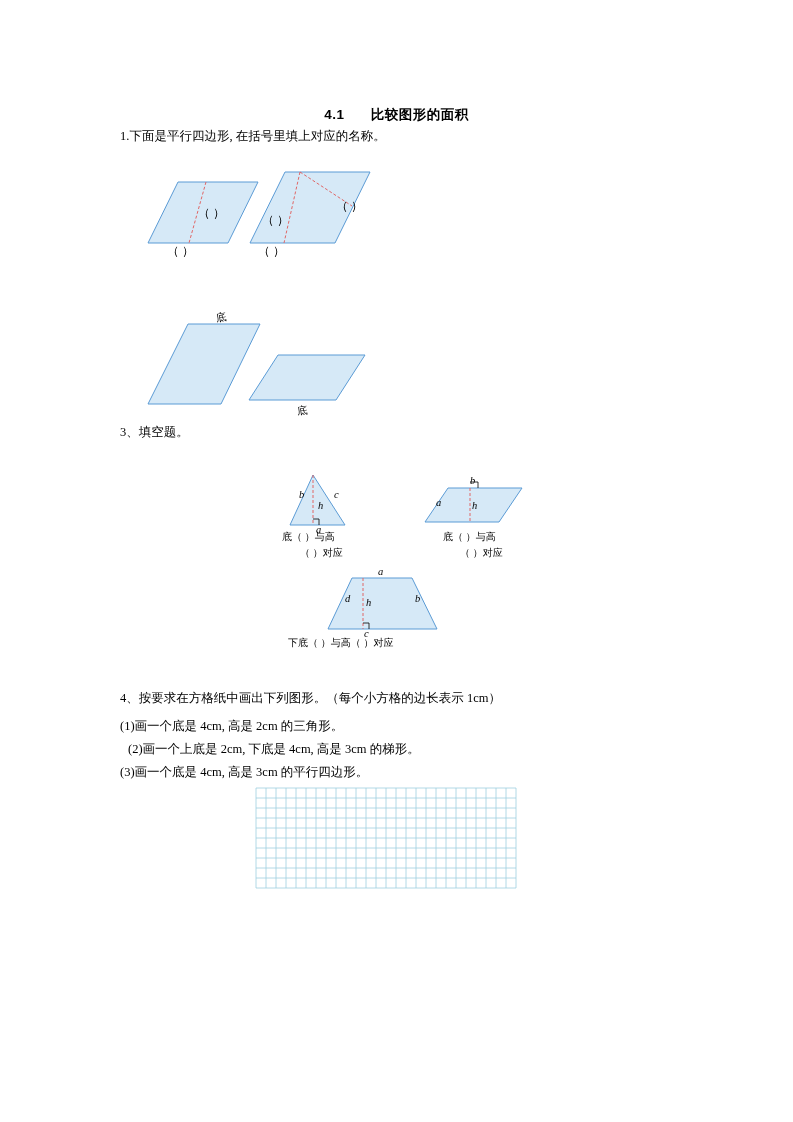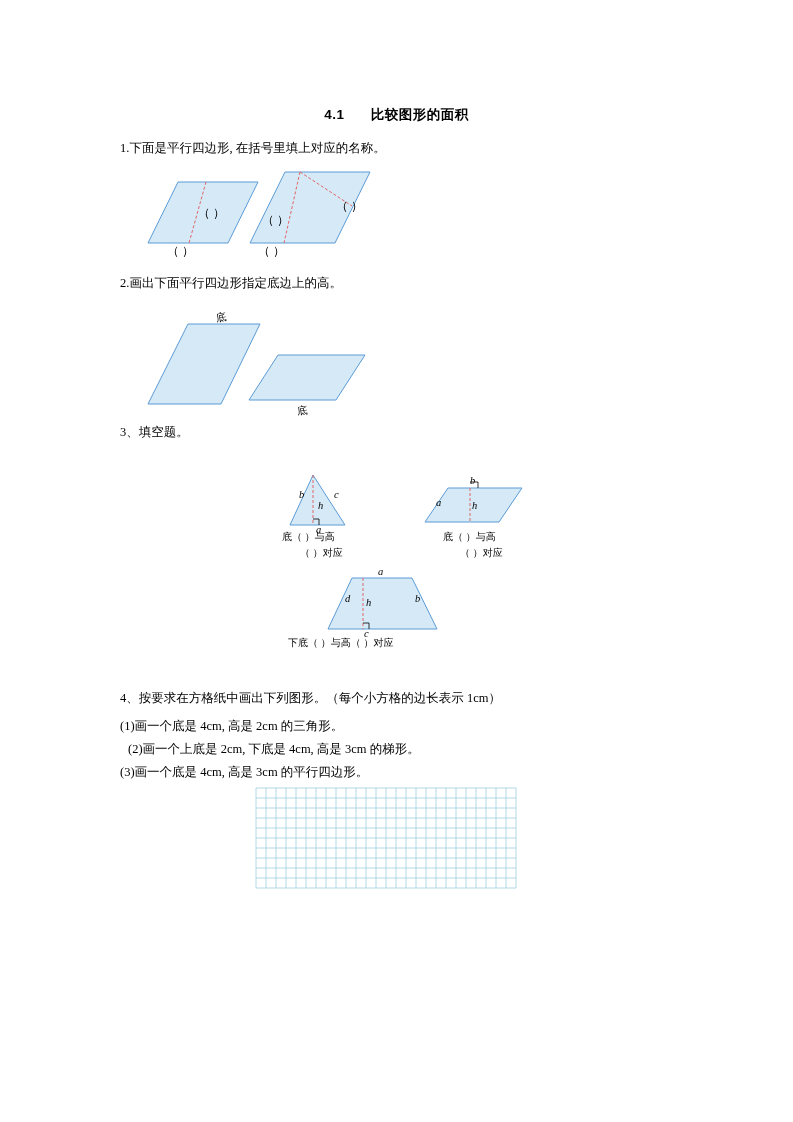--- a/index.html
+++ b/index.html
@@ -33,21 +33,21 @@
     font-family: "Liberation Sans", sans-serif;
     letter-spacing: 0.5px;
   }
   .title .num { margin-right: 26px; }
   .q {
     position: absolute;
     font-size: 12.5px;
     font-family: "Liberation Serif", "DejaVu Serif", serif;
     white-space: nowrap;
   }
-  .q1 { left: 120px; top: 140px; }
+  .q1 { left: 120px; top: 128px; }
   .q2 { left: 120px; top: 275px; }
   .q3 { left: 120px; top: 424px; }
   .q4 { left: 120px; top: 690px; text-align: center; }
   .q4a { left: 120px; top: 718px; }
   .q4b { left: 128px; top: 741px; }
   .q4c { left: 120px; top: 764px; text-align: right; }
 
   svg { position: absolute; left: 0; top: 0; overflow: visible; }
   .shapefill { fill: #d6e9f7; stroke: #5b9bd5; stroke-width: 1; }
   .dash { stroke: #e06666; stroke-width: 1; stroke-dasharray: 3 2; fill: none; }
@@ -106,21 +106,20 @@
     <line class="dash" x1="300" y1="172" x2="284" y2="243"></line>
     <line class="dash" x1="300" y1="172" x2="352" y2="206"></line>
   </svg>
 
   <div class="paren" style="left:198px; top:205px;">（          ）</div>
   <div class="paren" style="left:167px; top:243px;">（          ）</div>
   <div class="paren" style="left:262px; top:212px;">（          ）</div>
   <div class="paren" style="left:258px; top:243px;">（          ）</div>
   <div class="paren" style="left:336px; top:198px;">（          ）</div>
 
-  <div class="q q2">2.画出下面平行四边形指定底边上的高。</div>
 
   <svg width="793" height="1122">
     <polygon class="shapefill" points="148,404 188,324 260,324 221,404"></polygon>
     <polygon class="shapefill" points="249,400 278,355 365,355 336,400"></polygon>
   </svg>
 
   <div class="lbl" style="left:216px; top:311px; transform:rotate(-10deg);">底</div>
   <div class="lbl" style="left:297px; top:404px; transform:rotate(-8deg);">底</div>
 
   <div class="q q3">3、填空题。</div>

